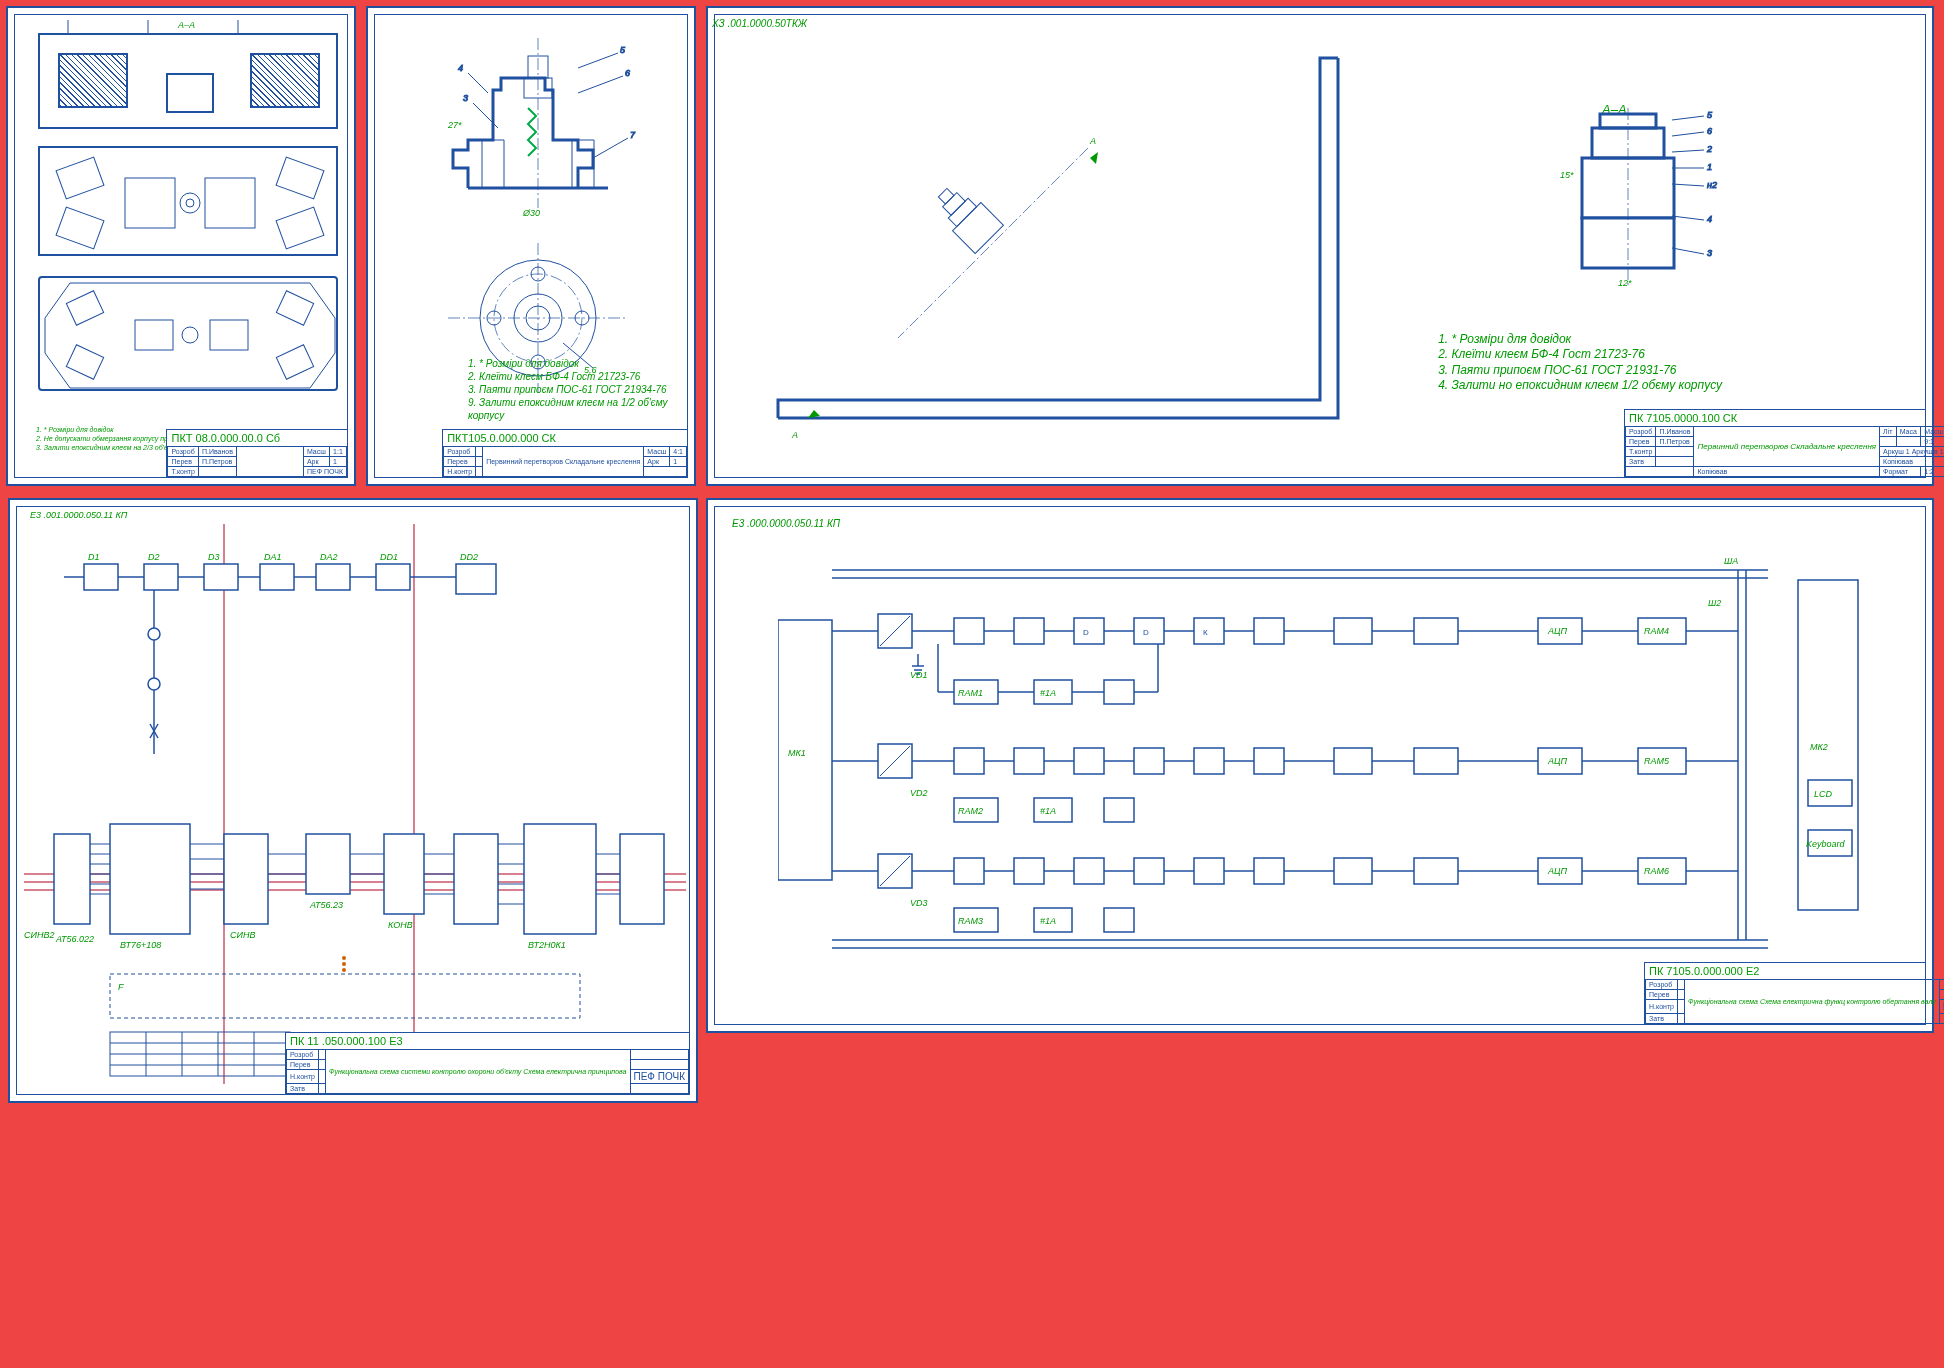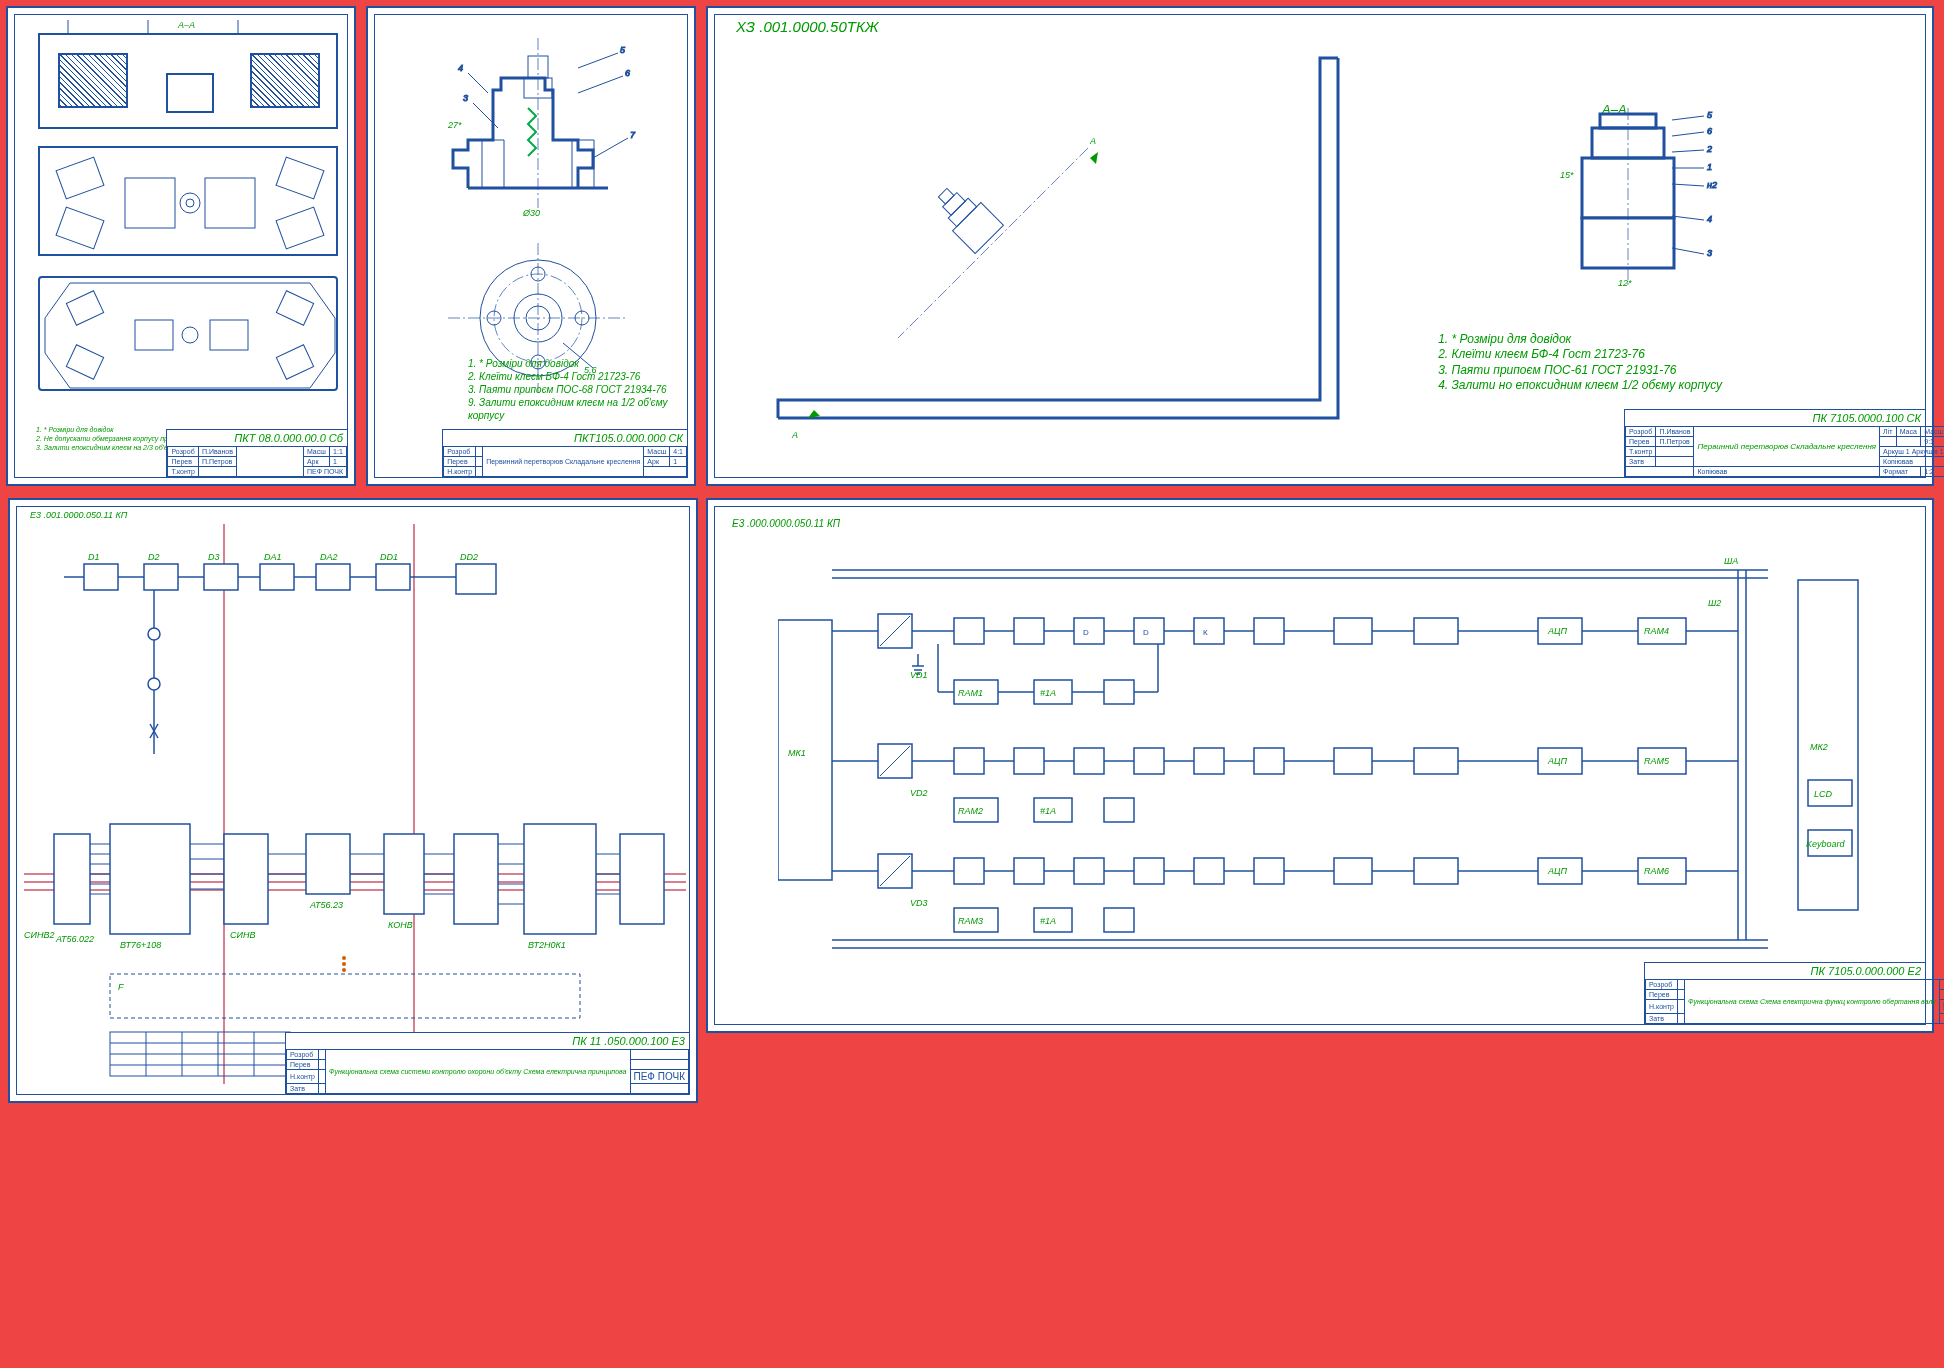--- a/index.html
+++ b/index.html
@@ -6,21 +6,21 @@
   .canvas{width:1944px;height:1368px;position:relative;background:#ef4444}
   .sheet{position:absolute;background:#fff;border:2px solid #2050a0;box-sizing:border-box}
   .sheet::before{content:"";position:absolute;top:6px;left:6px;right:6px;bottom:6px;border:1px solid #2050a0}
   .art{position:absolute;border:2px solid #2050a0;box-sizing:border-box}
   .hatched{background:repeating-linear-gradient(45deg,#2050a0 0,#2050a0 1px,#fff 1px,#fff 4px)}
   .grn{color:#009900;font-style:italic}
   .notes{position:absolute;font-size:10px;color:#009900;font-style:italic;line-height:1.3em}
   .tblk{position:absolute;bottom:6px;right:6px;border:1px solid #2050a0;background:#fff}
   .tblk table{border-collapse:collapse;font-size:7px;color:#2050a0}
   .tblk td{border:1px solid #2050a0;padding:1px 3px;white-space:nowrap}
-  .docnum{color:#009900;font-style:italic;font-size:11px;text-align:right;padding:2px 4px}
+  .docnum{color:#009900;font-size:11px;padding:2px 4px}
   .rot{position:absolute;left:8px;top:50%;transform:rotate(-90deg) translateY(-50%);transform-origin:left top;font-size:8px;color:#2050a0}
   svg{position:absolute}
   .schline{stroke:#b00020;stroke-width:1;fill:none}
   .schline2{stroke:#2050a0;stroke-width:1.5;fill:none}
   .bx{stroke:#2050a0;stroke-width:1.5;fill:#fff}
   .txt{fill:#009900;font-style:italic;font-size:9px}
   .txtb{fill:#2050a0;font-size:8px}
   .thin{stroke:#2050a0;stroke-width:1;fill:none}
   .dash{stroke:#2050a0;stroke-width:1;fill:none;stroke-dasharray:4 3}
   .ctr{stroke:#2050a0;stroke-width:0.7;fill:none;stroke-dasharray:12 3 2 3}
@@ -156,21 +156,21 @@
         <circle cx="46" cy="75" r="7"></circle>
           <circle cx="134" cy="75" r="7"></circle>
         <path d="M115 100 l30 25" class="thin"></path>
       </g>
       <text class="txt" x="136" y="130">5,6</text>
     </svg>
 
     <div class="notes" style="left:100px;bottom:62px">
       <div>1. * Розміри для довідок</div>
       <div>2. Клеїти клеєм БФ-4 Гост 21723-76</div>
-      <div>3. Паяти припоєм ПОС-68 ГОСТ 21934-76</div>
+      <div>3. Паяти припоєм ПОС-61 ГОСТ 21934-76</div>
       <div>9. Залити епоксидним клеєм на 1/2 об'єму корпусу</div>
     </div>
 
     <div class="tblk">
       <div class="docnum">ПКТ105.0.000.000 СК</div>
       <table>
           <tbody>
             <tr>
               <td>Розроб</td>
               <td></td>
@@ -189,21 +189,21 @@
               <td>Н.контр</td>
               <td></td>
               <td colspan="2"></td>
             </tr>
           </tbody>
         </table>
     </div>
   </div>
 
   <div class="sheet" style="left:706px;top:6px;width:1228px;height:480px">
-    <div class="grn" style="position:absolute;top:10px;left:28px;font-size:15px">ХЗ .001.0000.50ТКЖ</div>
+    <div class="grn" style="position:absolute;top:10px;left:4px;font-size:10px">ХЗ .001.0000.50ТКЖ</div>
 
     <svg style="left:40px;top:40px;width:620px;height:400px">
       <g class="thick">
         <path d="M590 10 v360 h-560"></path>
         <path d="M590 10 h-18 v342 h-542 v18"></path>
       </g>
       <g class="thin">
         <line class="ctr" x1="340" y1="100" x2="150" y2="290"></line>
 
         <g transform="translate(230,180) rotate(-45)">

